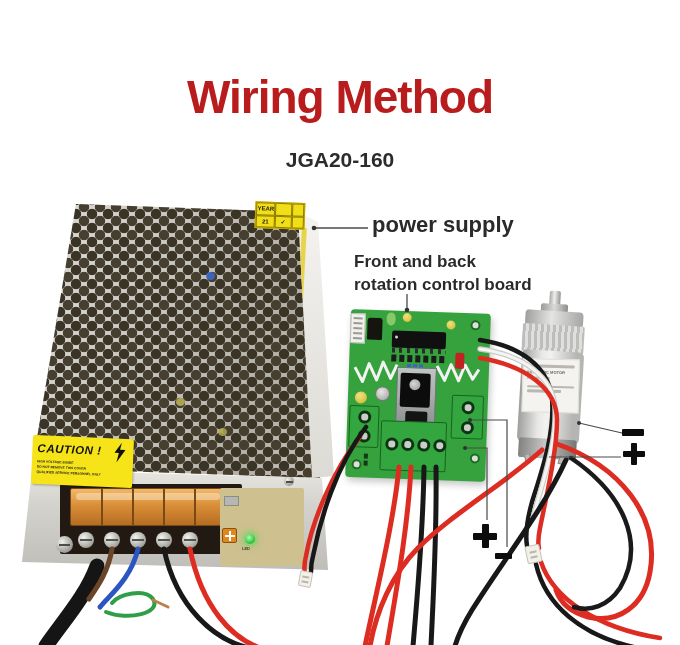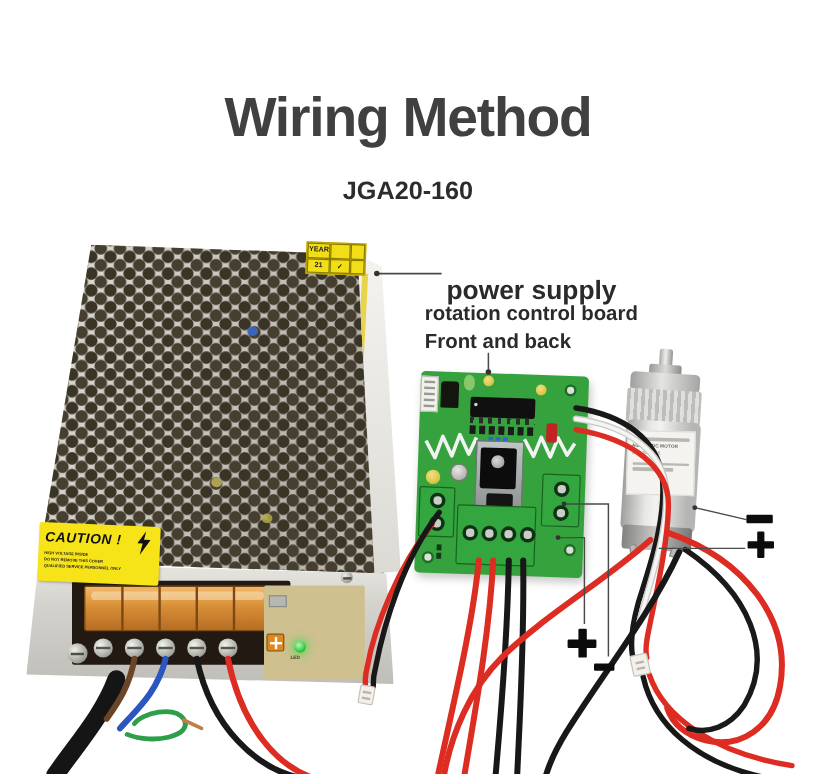--- a/index.html
+++ b/index.html
@@ -5,24 +5,24 @@
   * { margin:0; padding:0; box-sizing:border-box; }
   html,body { background:#fff; }
   #canvas {
     position:relative; width:680px; height:645px; overflow:hidden;
     background:#fff; font-family:"Liberation Sans", sans-serif; color:#1e1e1e;
   }
   .abs { position:absolute; }
 
   
   .title { top:70px; left:0; width:100%; text-align:center;
-    font-size:46px; font-weight:700; letter-spacing:-1px; color:#404040; }
+    font-size:46px; font-weight:700; letter-spacing:-1px; color:#b91c1c; }
   .model { top:148px; left:0; width:100%; text-align:center;
     font-size:21px; font-weight:600; color:#2c2c2c; }
-  .lbl-ps { top:229px; left:372px; font-size:22px; font-weight:600; color:#2a2a2a; }
+  .lbl-ps { top:212px; left:372px; font-size:22px; font-weight:600; color:#2a2a2a; }
   .lbl-cb { top:250px; left:354px; font-size:17px; font-weight:600; color:#2a2a2a; line-height:23px; }
 
   
   .psu-mesh {
     left:28px; top:200px; width:296px; height:282px;
     clip-path:polygon(48px 4px, 272px 12px, 292px 278px, 4px 268px);
     background-image:
       radial-gradient(circle at 8px 7px, #463f30 4.8px, rgba(70,63,48,0) 5.6px),
       radial-gradient(circle at 8px 7px, #3a3427 4.8px, rgba(58,52,39,0) 5.6px),
       linear-gradient(108deg,#e0ded8 0%,#c8c5be 45%,#b4b1a9 78%,#ccc9c2 100%);
@@ -360,22 +360,22 @@
     <path d="M 465,448 H 487 V 520" stroke="#4a4a4a" stroke-width="1.2" fill="none"></path>
     <circle cx="465" cy="448" r="2" fill="#333"></circle>
     <path d="M 470,420 H 507 V 547" stroke="#4a4a4a" stroke-width="1.2" fill="none"></path>
     <circle cx="470" cy="420" r="2" fill="#333"></circle>
   </svg>
 
   <div class="abs title">Wiring Method</div>
   <div class="abs model">JGA20-160</div>
   <div class="abs lbl-ps">power supply</div>
   <div class="abs lbl-cb">
+    <div>Front and back</div>
     <div>rotation control board</div>
-    <div>Front and back</div>
   </div>
 
   <div class="abs bar" style="left:622px;top:429px;width:22px;height:6.5px;z-index:9;" aria-label="−"></div>
   <div class="abs plus" style="left:623px;top:443px;width:22px;height:22px;" aria-label="+">
     <div class="bar" style="left:0;top:8px;width:22px;height:6px;"></div>
     <div class="bar" style="left:8px;top:0;width:6px;height:22px;"></div>
   </div>
   <div class="abs plus" style="left:473px;top:524px;width:24px;height:24px;" aria-label="+">
     <div class="bar" style="left:0;top:9px;width:24px;height:6.5px;"></div>
     <div class="bar" style="left:9px;top:0;width:6.5px;height:24px;"></div>

